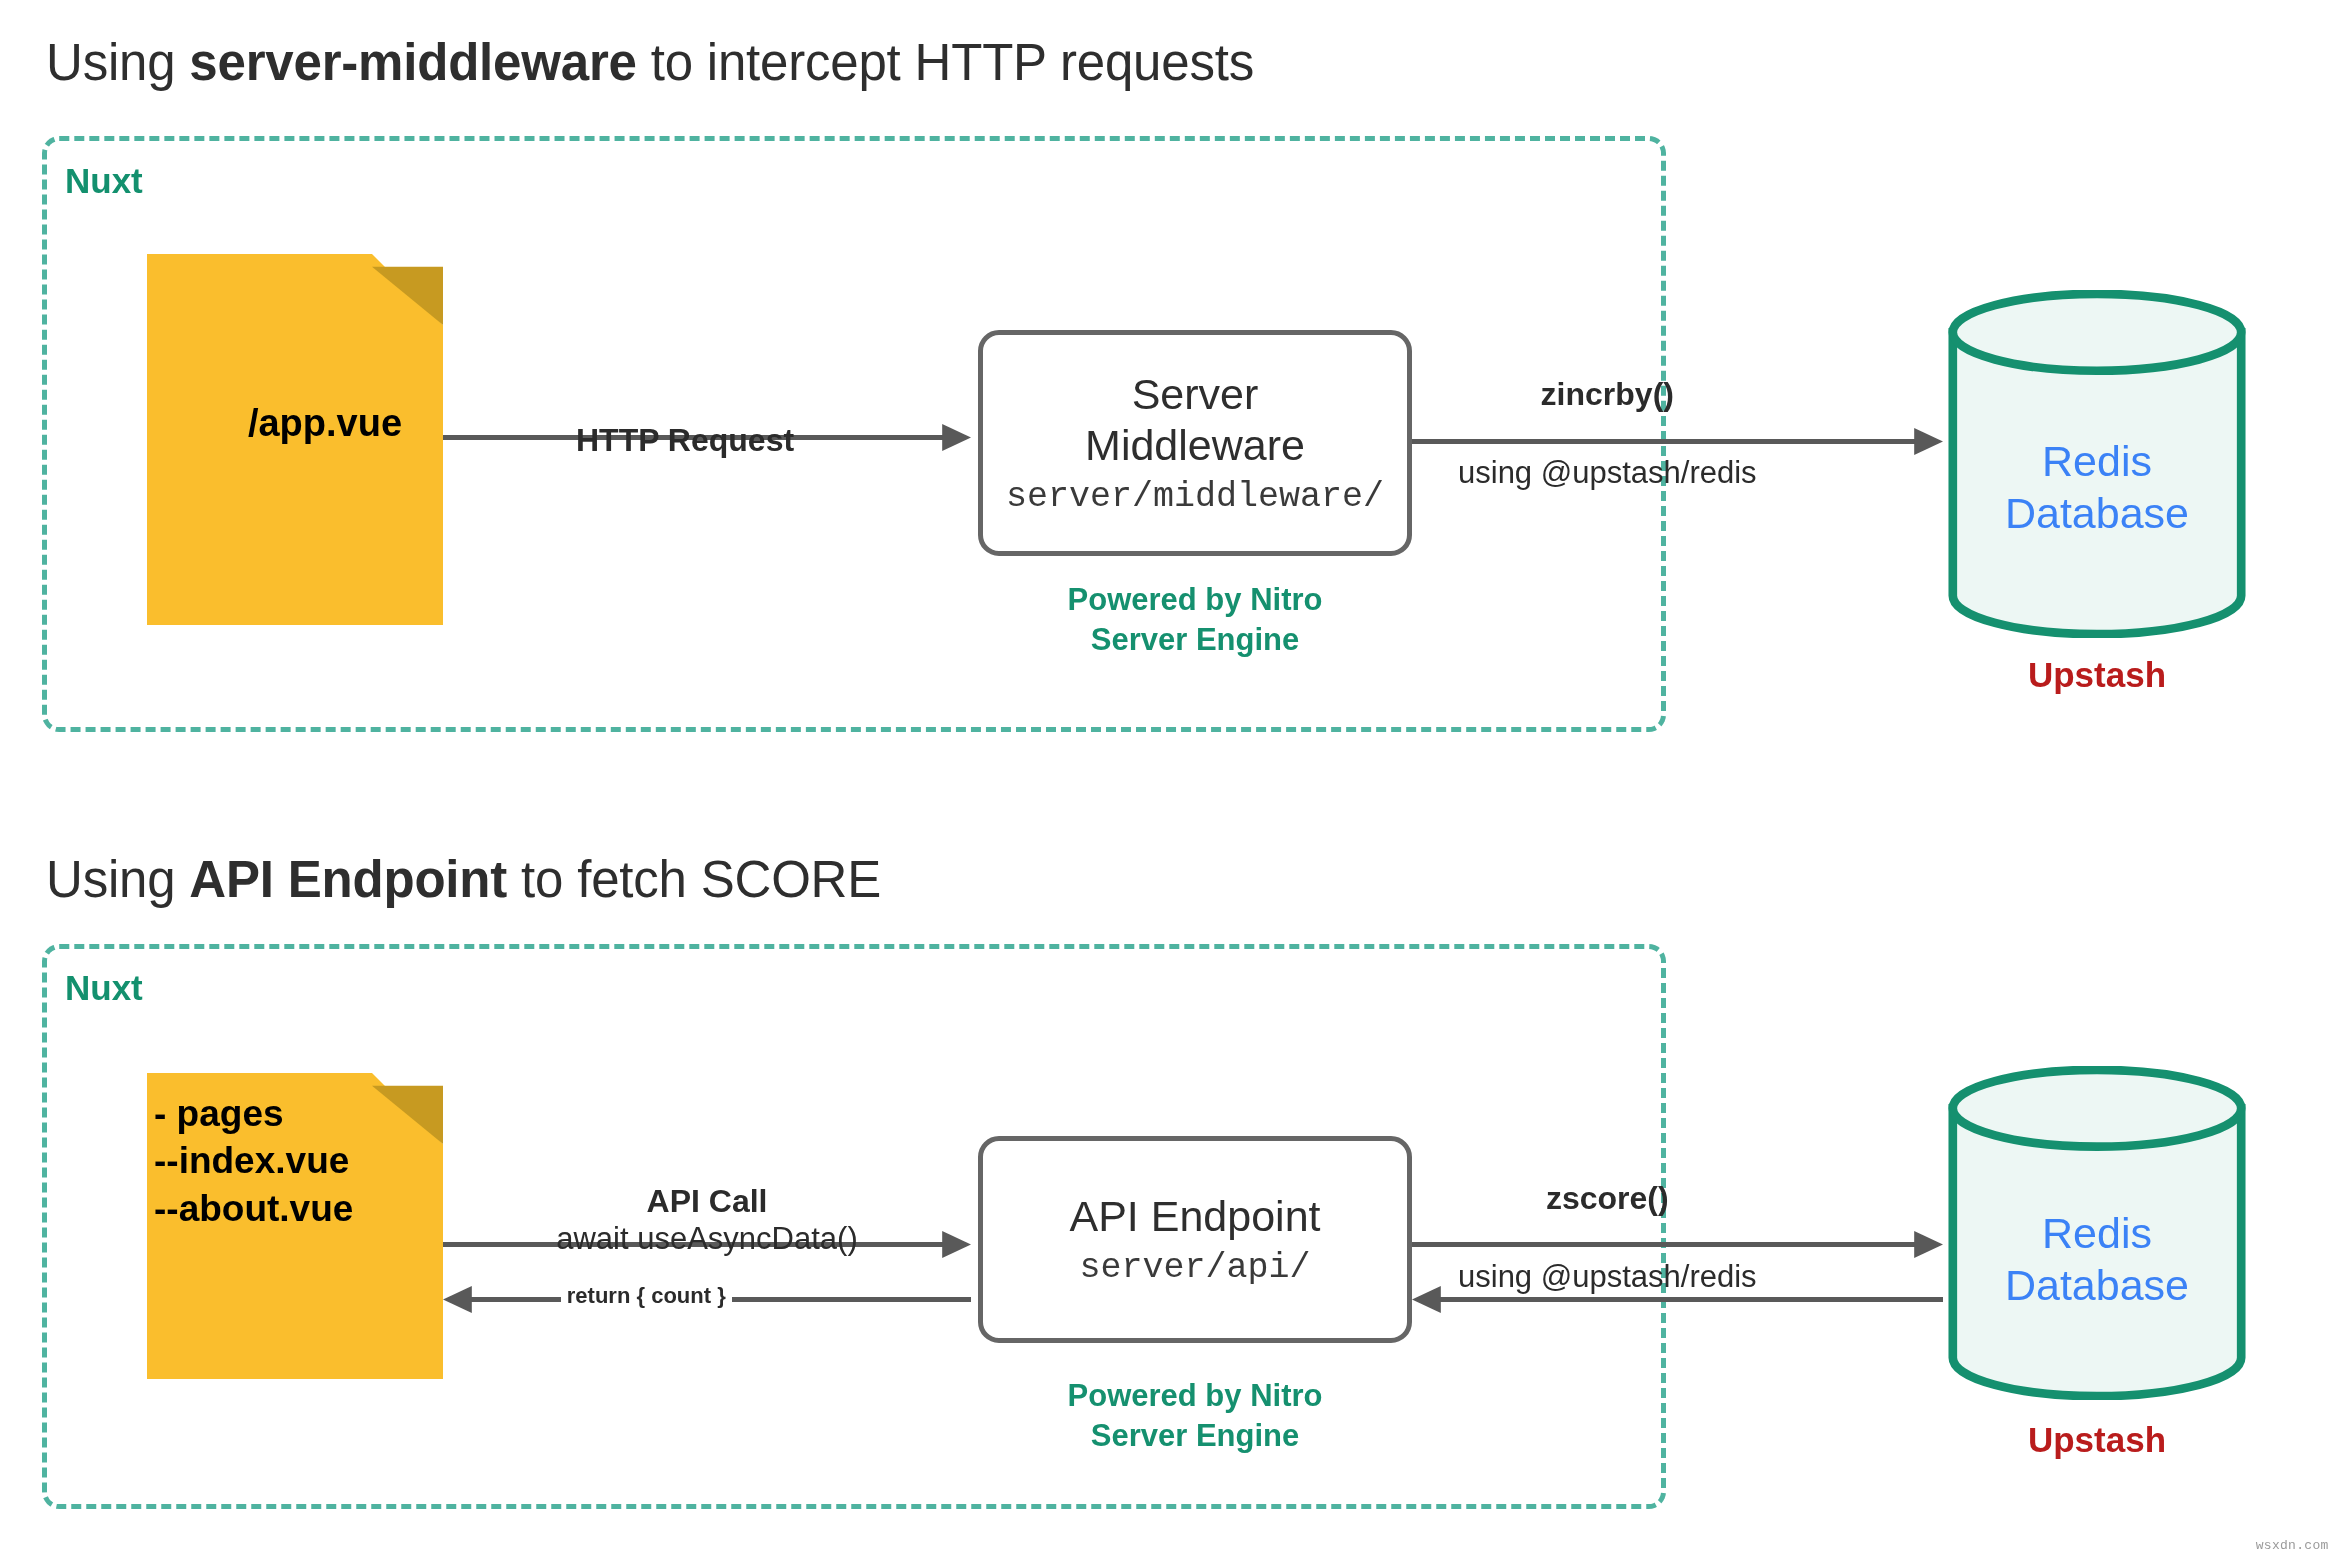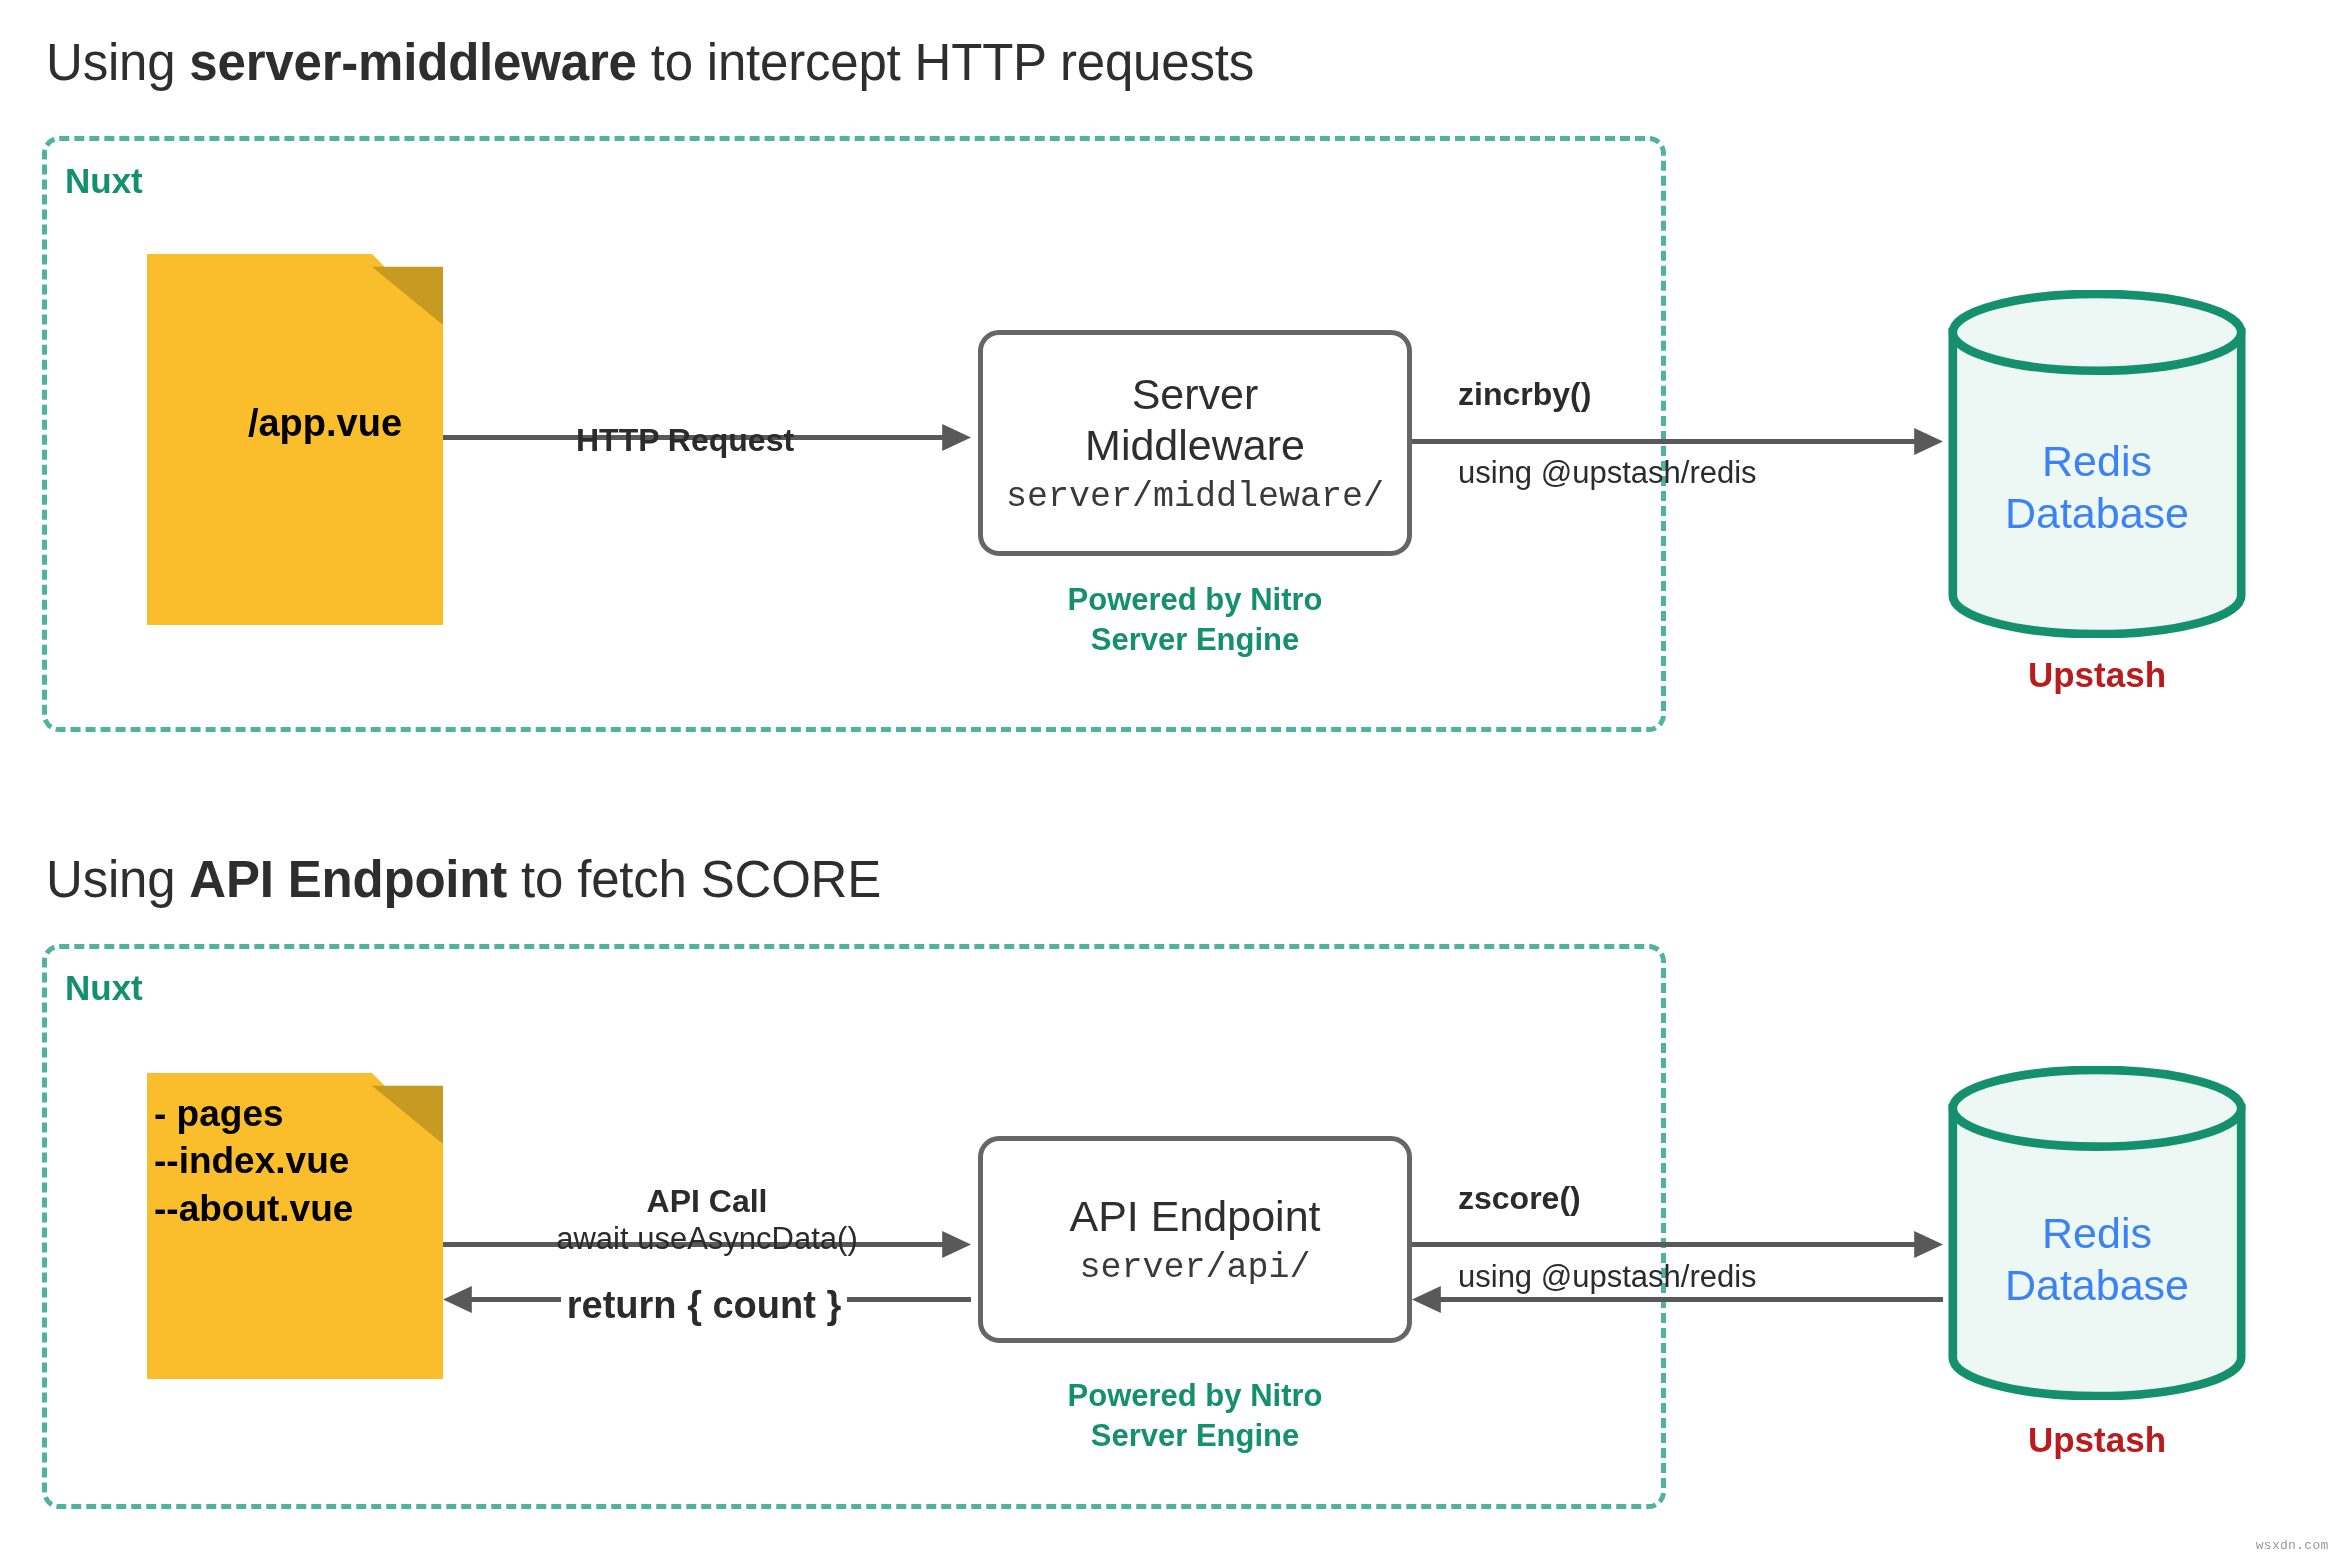--- a/index.html
+++ b/index.html
@@ -131,35 +131,36 @@
   }
 
   
   .arrow { position: absolute; }
   .arrow svg { display: block; overflow: visible; }
 
   .edge-label {
     position: absolute;
     white-space: pre;
     line-height: 1.25;
+    text-align: center;
   }
   .edge-label .lbl-strong {
     display: block;
     font-size: 32px;
     font-weight: 700;
     color: #2b2b2b;
   }
   .edge-label .lbl-weak {
     display: block;
     font-size: 31px;
     font-weight: 400;
     color: #2b2b2b;
   }
   .edge-label.inline-chip {
-    font-size: 38px;
+    font-size: 22px;
     font-weight: 700;
     color: #2b2b2b;
     background: #ffffff;
     padding: 0 5.8px;
   }
 
   .watermark {
     position: absolute;
     right: 13.4px;
     bottom: 11.5px;

